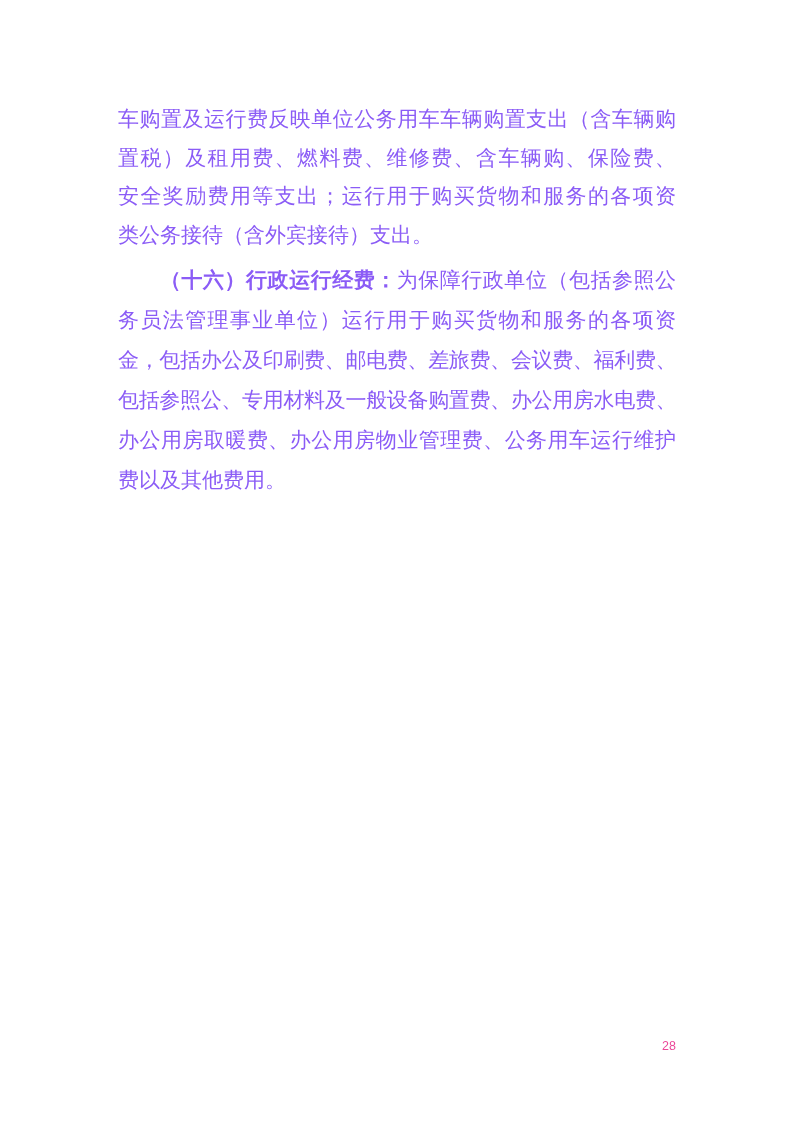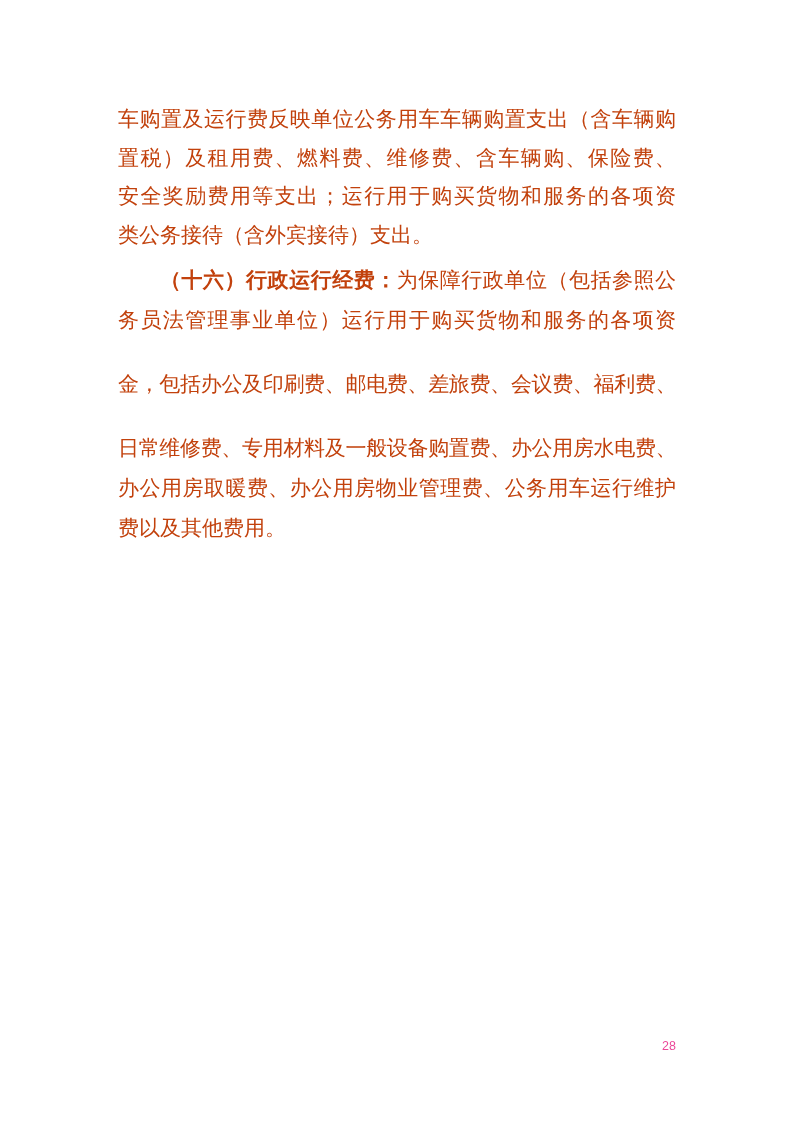--- a/index.html
+++ b/index.html
@@ -19,42 +19,41 @@
     position: absolute;
     inset: 0;
     background: #ffffff;
   }
   .textblock {
     position: absolute;
     left: 118px;
     top: 100px;
     width: 558px;
     font-size: 21px;
-    color: #c2410c;
+    color: #8b5cf6;
   }
   .para {
     margin: 0;
     padding: 0;
   }
   .para.p1 { line-height: 38.5px; }
   .para.p2 { line-height: 40px; margin-top: 6px; }
   .line {
     display: block;
     text-align: justify;
     text-align-last: justify;
     white-space: nowrap;
     overflow: visible;
   }
   .line.last {
     text-align: center;
     text-align-last: left;
   }
   .line.tight {
     letter-spacing: -0.65px;
-    margin-top: 24px;
   }
   .line.indent {
     text-indent: 42px;
   }
   .bold-lead {
     font-weight: bold;
   }
   .page-number {
     position: absolute;
     top: 1039px;
@@ -76,21 +75,21 @@
       <span class="line">车购置及运行费反映单位公务用车车辆购置支出（含车辆购</span>
       <span class="line">置税）及租用费、燃料费、维修费、含车辆购、保险费、</span>
       <span class="line">安全奖励费用等支出；运行用于购买货物和服务的各项资</span>
       <span class="line last">类公务接待（含外宾接待）支出。</span>
     </p>
 
     <p class="para p2">
       <span class="line indent"><strong class="bold-lead">（十六）行政运行经费：</strong><span>为保障行政单位（包括参照公</span></span>
       <span class="line">务员法管理事业单位）运行用于购买货物和服务的各项资</span>
       <span class="line tight">金，包括办公及印刷费、邮电费、差旅费、会议费、福利费、</span>
-      <span class="line tight">日常维修费、专用材料及一般设备购置费、办公用房水电费、</span>
+      <span class="line tight">包括参照公、专用材料及一般设备购置费、办公用房水电费、</span>
       <span class="line">办公用房取暖费、办公用房物业管理费、公务用车运行维护</span>
       <span class="line last">费以及其他费用。</span>
     </p>
 
   </div>
 
   <div class="page-number">28</div>
 
 </div>
 

